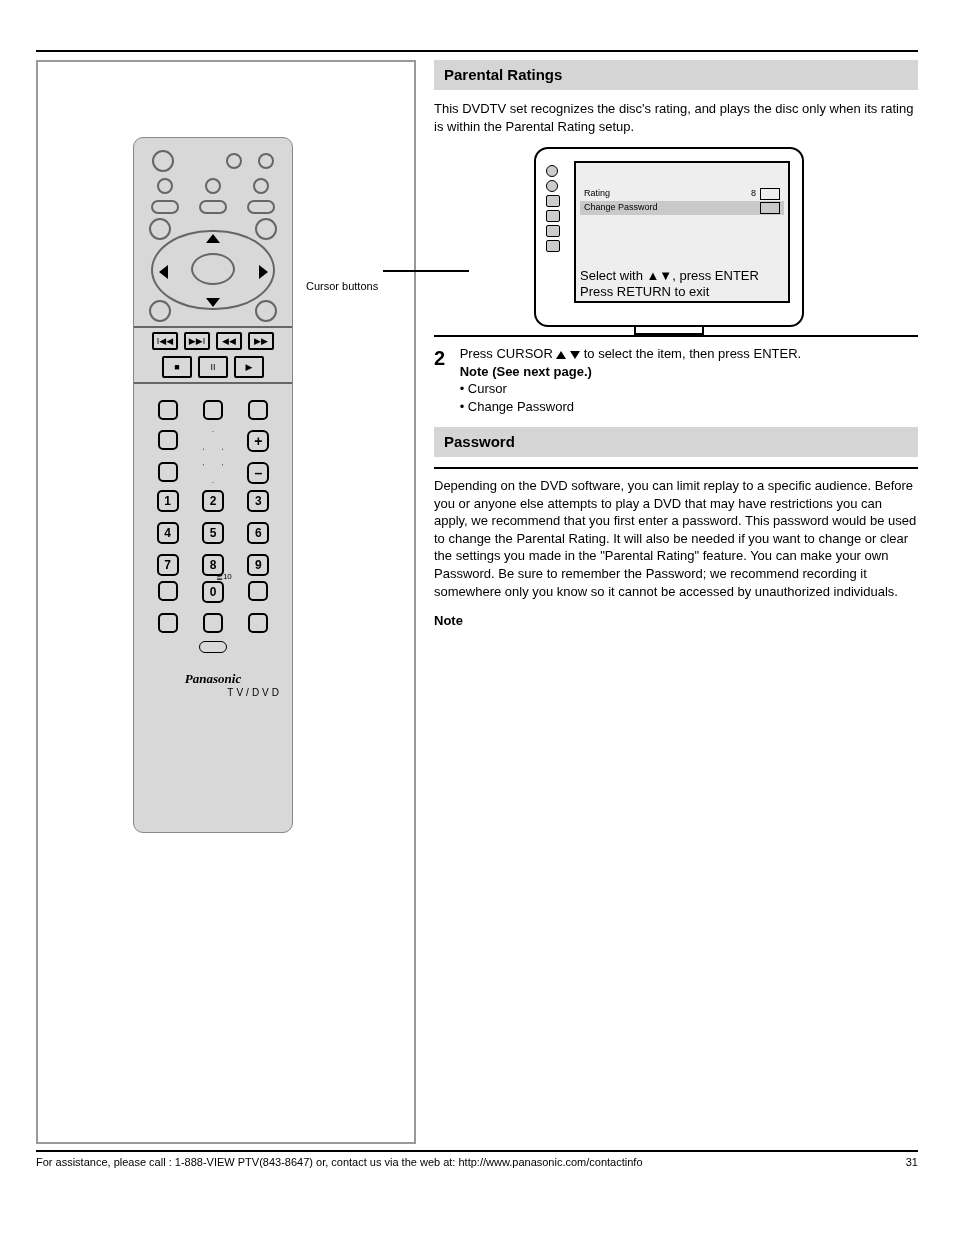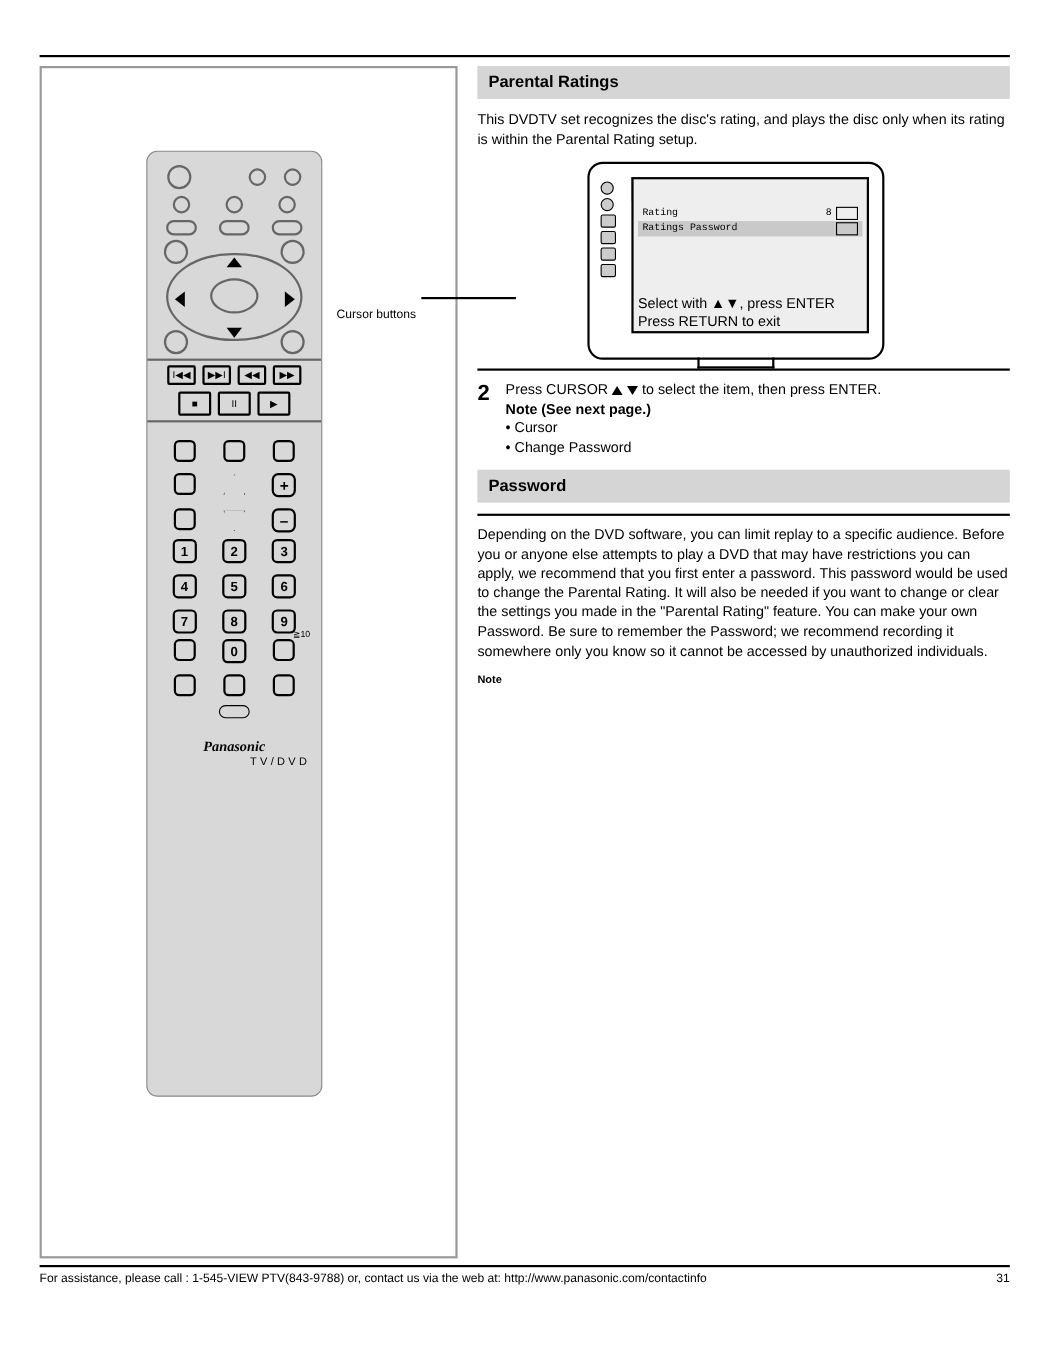--- a/index.html
+++ b/index.html
@@ -22,21 +22,21 @@
   .remote-box {
     border: 2.5px solid #999;
     height: 1084px;
     position: relative;
   }
   .remote-body {
     position: absolute;
     left: 95px;
     top: 75px;
     width: 160px;
-    height: 860px;
+    height: 696px;
     background: #d8d8d8;
     border: 1px solid #888;
     border-radius: 10px;
     padding: 12px 10px;
   }
   .remote-body .row { display: flex; justify-content: space-around; align-items: center; margin-bottom: 6px; }
   .rc-big { width: 22px; height: 22px; border: 2px solid #666; border-radius: 50%; background:#d8d8d8; }
   .rc-sm { width: 16px; height: 16px; border: 2px solid #666; border-radius: 50%; background:#d8d8d8;}
   .rc-oval { width: 28px; height: 14px; border: 2px solid #666; border-radius: 10px; background:#d8d8d8;}
   .dpad-wrap {
@@ -75,21 +75,21 @@
     padding: 12px 8px 2px 8px; justify-items:center;
   }
   .sq-btn { width:22px; height:22px; border:2.5px solid #000; border-radius:5px; background:#d8d8d8;
     display:flex; align-items:center; justify-content:center; font-size:12px; font-weight:bold;}
   .sq-plain { width:20px; height:20px; border:2px solid #000; border-radius:5px; background:#d8d8d8;}
   .chev-btn { width:22px; height:22px; border:2.5px solid #000; background:#d8d8d8;
     clip-path: polygon(50% 5%, 95% 90%, 5% 90%); display:flex; align-items:center; justify-content:center;}
   .chev-btn.down { clip-path: polygon(5% 10%, 95% 10%, 50% 95%);}
   .plus-btn,.minus-btn{ width:22px; height:22px; border:2.5px solid #000; border-radius:6px; background:#d8d8d8;
     display:flex; align-items:center; justify-content:center; font-size:14px; font-weight:bold;}
-  .tiny-label { font-size:8px; text-align:right; margin-left:22px; margin-top:-6px;}
+  .tiny-label { font-size:8px; text-align:center; margin-left:22px; margin-top:-6px;}
   .wide-sm { width:28px; height:12px; border:1.5px solid #000; border-radius:6px; background:#d8d8d8;}
   .brand { text-align:center; margin-top:18px; font-family: "Brush Script MT", cursive; font-style:italic; font-weight:bold;}
   .brand2 { text-align:right; font-size:10px; letter-spacing:3px;}
 
   
   .grey-bar {
     background:#d5d5d5; height:30px; line-height:30px; padding:0 10px;
     font-weight:bold; font-size:15px; margin-bottom:10px;
   }
   .step { margin-bottom:12px; font-size:13px; line-height:1.35;}
@@ -102,28 +102,28 @@
   .tv-illus {
     width:270px; height:180px; margin:6px 0 8px 100px; position:relative;
   }
   .tv-outer { position:absolute; inset:0; border:2px solid #000; border-radius:14px; background:#fff;}
   .tv-inner { position:absolute; left:40px; top:14px; right:14px; bottom:24px; border:2px solid #000; background:#eee;}
   .tv-menubar { position:absolute; left:40px; top:14px; right:14px; height:22px; background:#fff; border:2px solid #000; border-bottom:none;
     font-size:9px; font-weight:bold; display:flex; align-items:center; padding-left:6px;}
   .tv-icons { position:absolute; left:12px; top:18px; display:flex; flex-direction:column; gap:3px;}
   .tv-icons .ic { width:14px; height:12px; border:1px solid #000; background:#ccc; border-radius:2px;}
   .tv-icons .ic.round{ border-radius:50%; width:12px; height:12px;}
-  .tv-rows { position:absolute; left:46px; top:40px; right:20px; font-size:9px; line-height:1.3;font-family:Liberation Mono, monospace;}
+  .tv-rows { position:absolute; left:46px; top:40px; right:20px; font-size:9px; line-height:1.3;}
   .tv-row { display:flex; justify-content:space-between; padding:1px 4px;}
   .tv-row.sel { background:#c9c9c9;}
   .tv-row .box { border:1.5px solid #000; width:20px; height:12px; margin-left:4px;}
   .tv-help { position:absolute; left:46px; bottom:28px; right:20px; font-size:13px; line-height:1.2;}
   .tv-base { position:absolute; left:50%; bottom:-8px; width:70px; height:10px; border:2px solid #000; border-top:none; transform:translateX(-50%);}
   .hr { border-top:2px solid #000; margin:8px 0;}
-  .note { margin-top:6px; font-size:10px; line-height:1.35;}
+  .note { margin-top:6px; font-size:13px; line-height:1.35;}
   .note-hd { font-weight:bold;}
   .bottom-rule { border-top:2px solid #000; margin-top:6px; display:flex; justify-content:space-between; font-size:11px; padding-top:4px;}
 </style>
 </head>
 <body>
 
 <div class="page">
   <div class="top-rule"></div>
   <div class="columns">
 
@@ -237,21 +237,21 @@
         <div class="tv-inner"></div>
         <div class="tv-rows">
           <div class="tv-row">
             <span>Rating</span>
             <span style="display:flex;align-items:center;">
                 <span>8</span>
                 <span class="box"></span>
               </span>
           </div>
           <div class="tv-row sel">
-            <span>Ratings Password</span>
+            <span>Change Password</span>
             <span class="box"></span>
           </div>
         </div>
         <div class="tv-help">
           <div>Select with ▲▼, press ENTER</div>
           <div>Press RETURN to exit</div>
         </div>
         <div class="tv-base"></div>
       </div>
 
@@ -274,16 +274,16 @@
       <div class="hr"></div>
       <p class="step">Depending on the DVD software, you can limit replay to a specific audience. Before you or anyone else attempts to play a DVD that may have restrictions you can apply, we recommend that you first enter a password. This password would be used to change the Parental Rating. It will also be needed if you want to change or clear the settings you made in the "Parental Rating" feature. You can make your own Password. Be sure to remember the Password; we recommend recording it somewhere only you know so it cannot be accessed by unauthorized individuals.</p>
 
       <div class="note">
         <div class="note-hd">Note</div>
       </div>
     </div>
   </div>
 
   <div class="bottom-rule">
-    <span>For assistance, please call : 1-545-VIEW PTV(843-9788) or, contact us via the web at: http://www.panasonic.com/contactinfo</span>
+    <span>For assistance, please call : 1-888-VIEW PTV(843-8647) or, contact us via the web at: http://www.panasonic.com/contactinfo</span>
     <span>31</span>
   </div>
 </div>
 
 </body></html>

